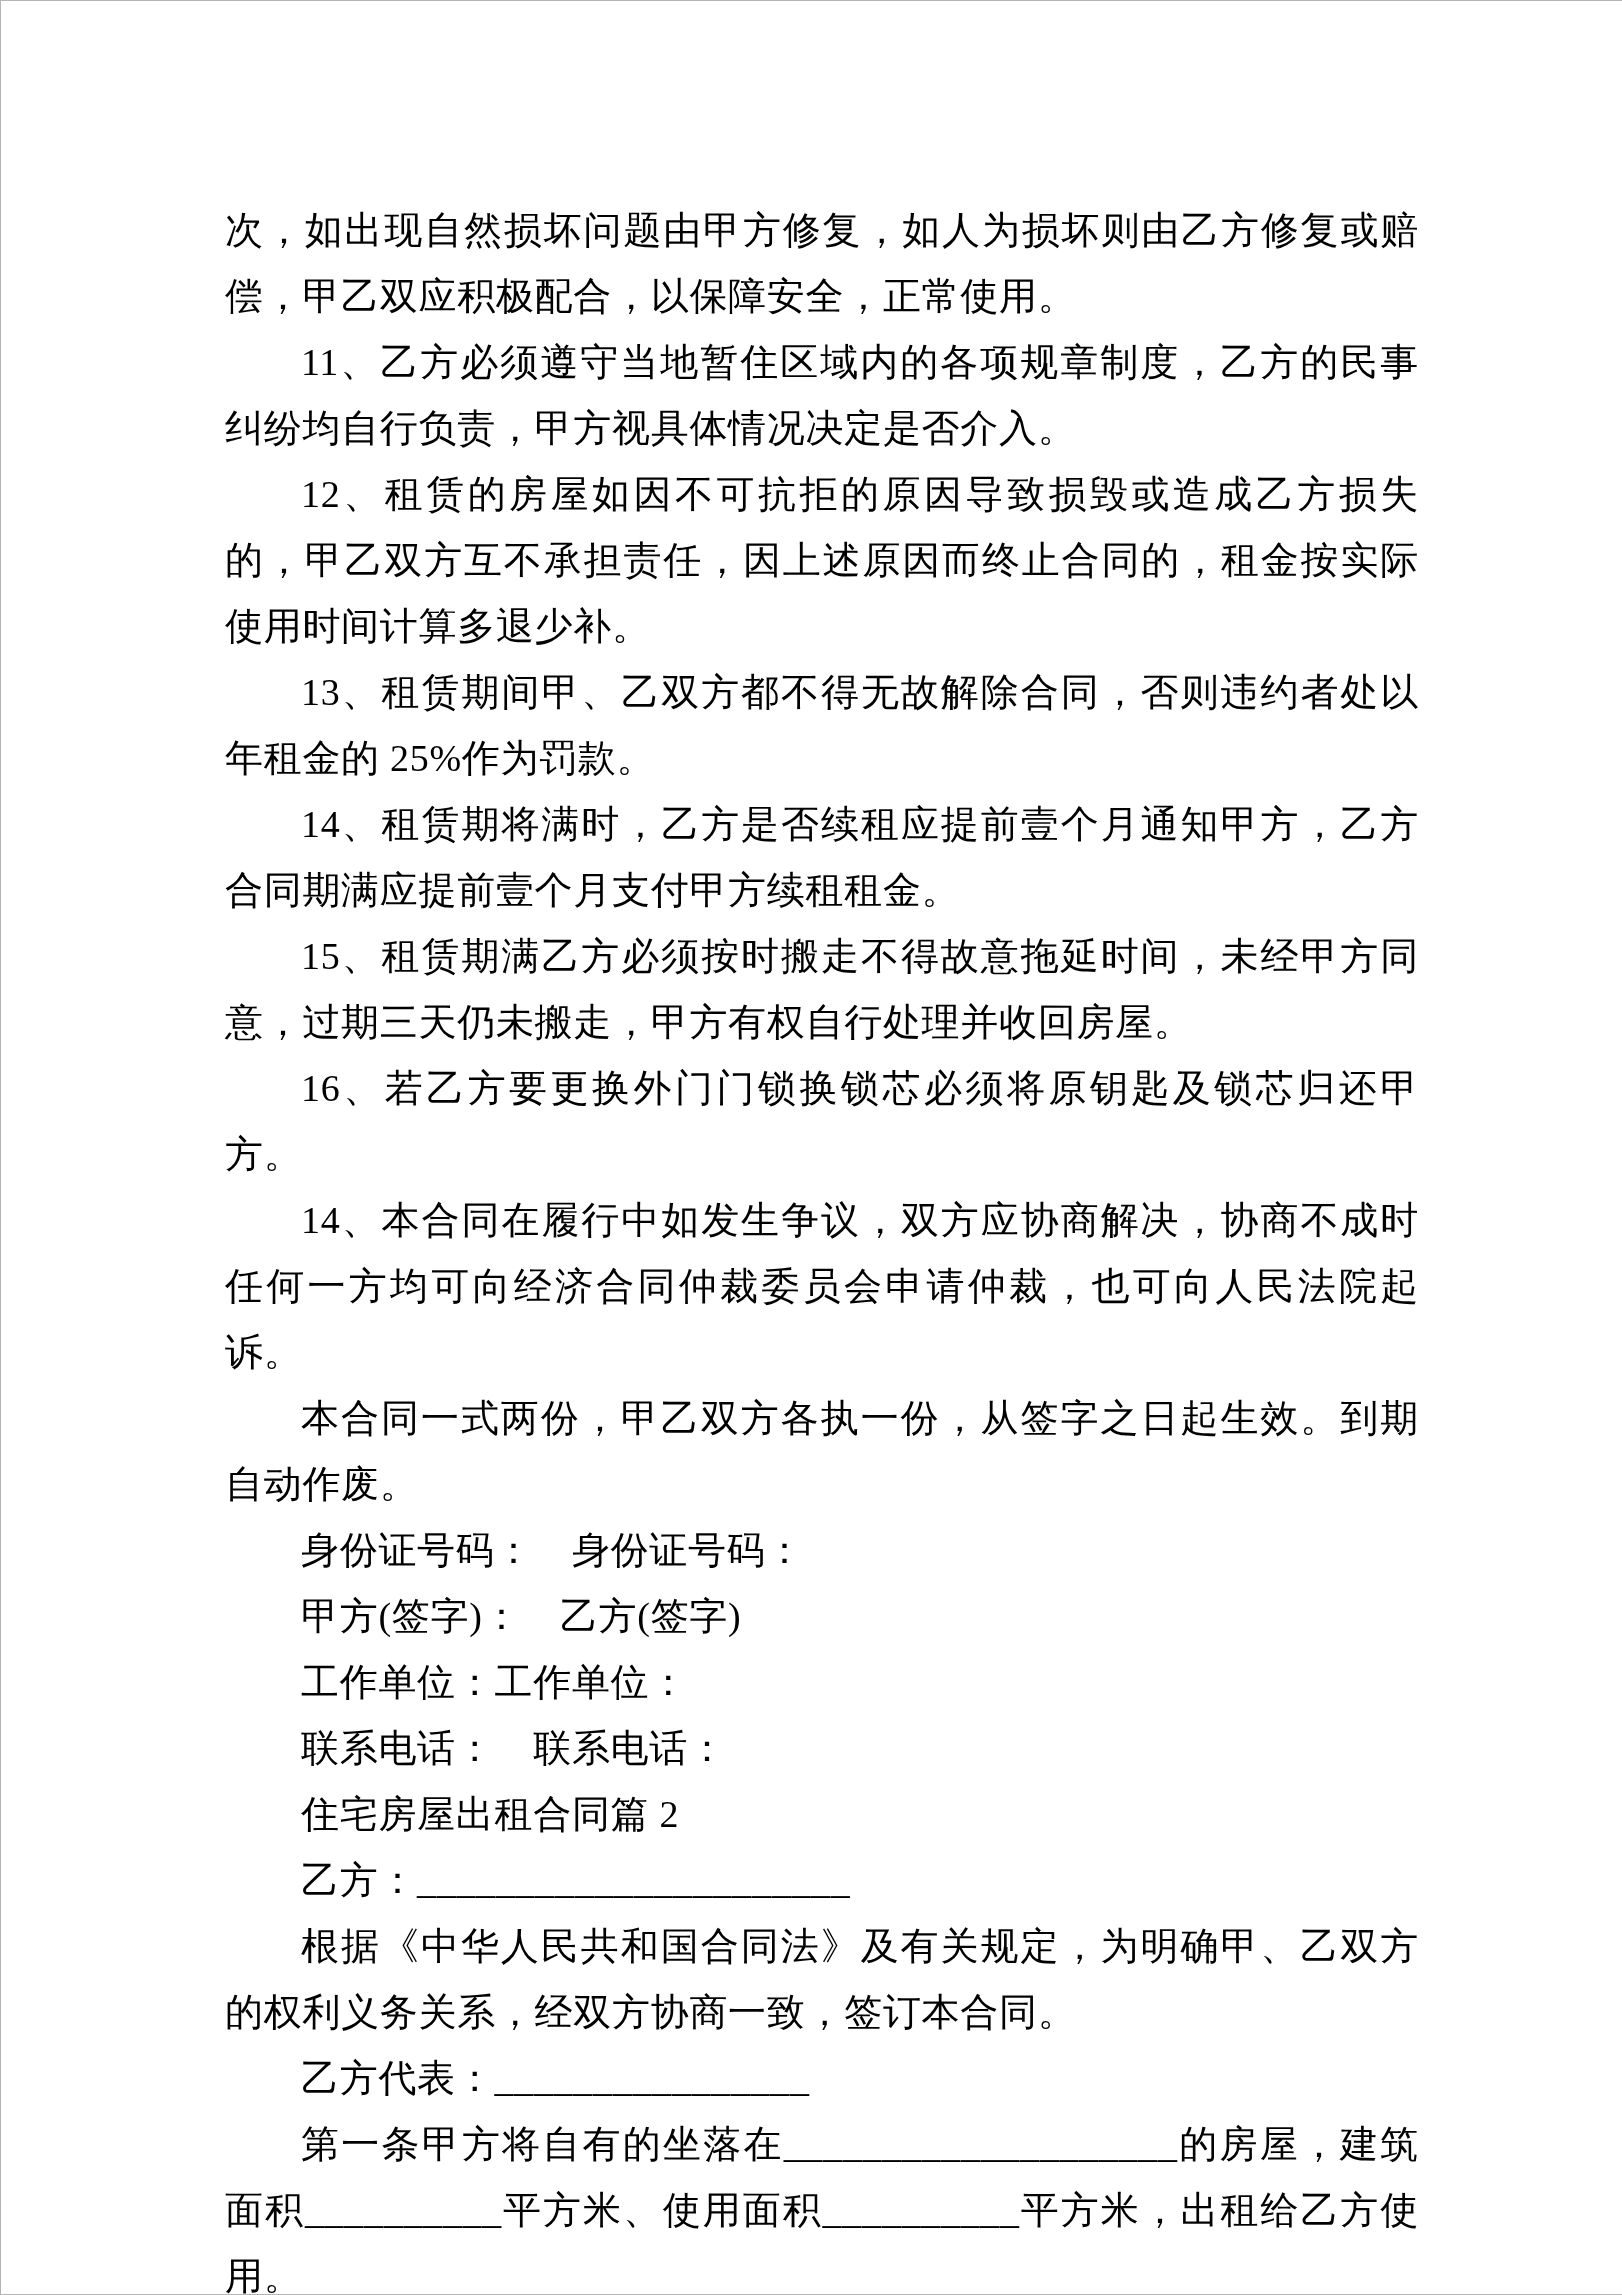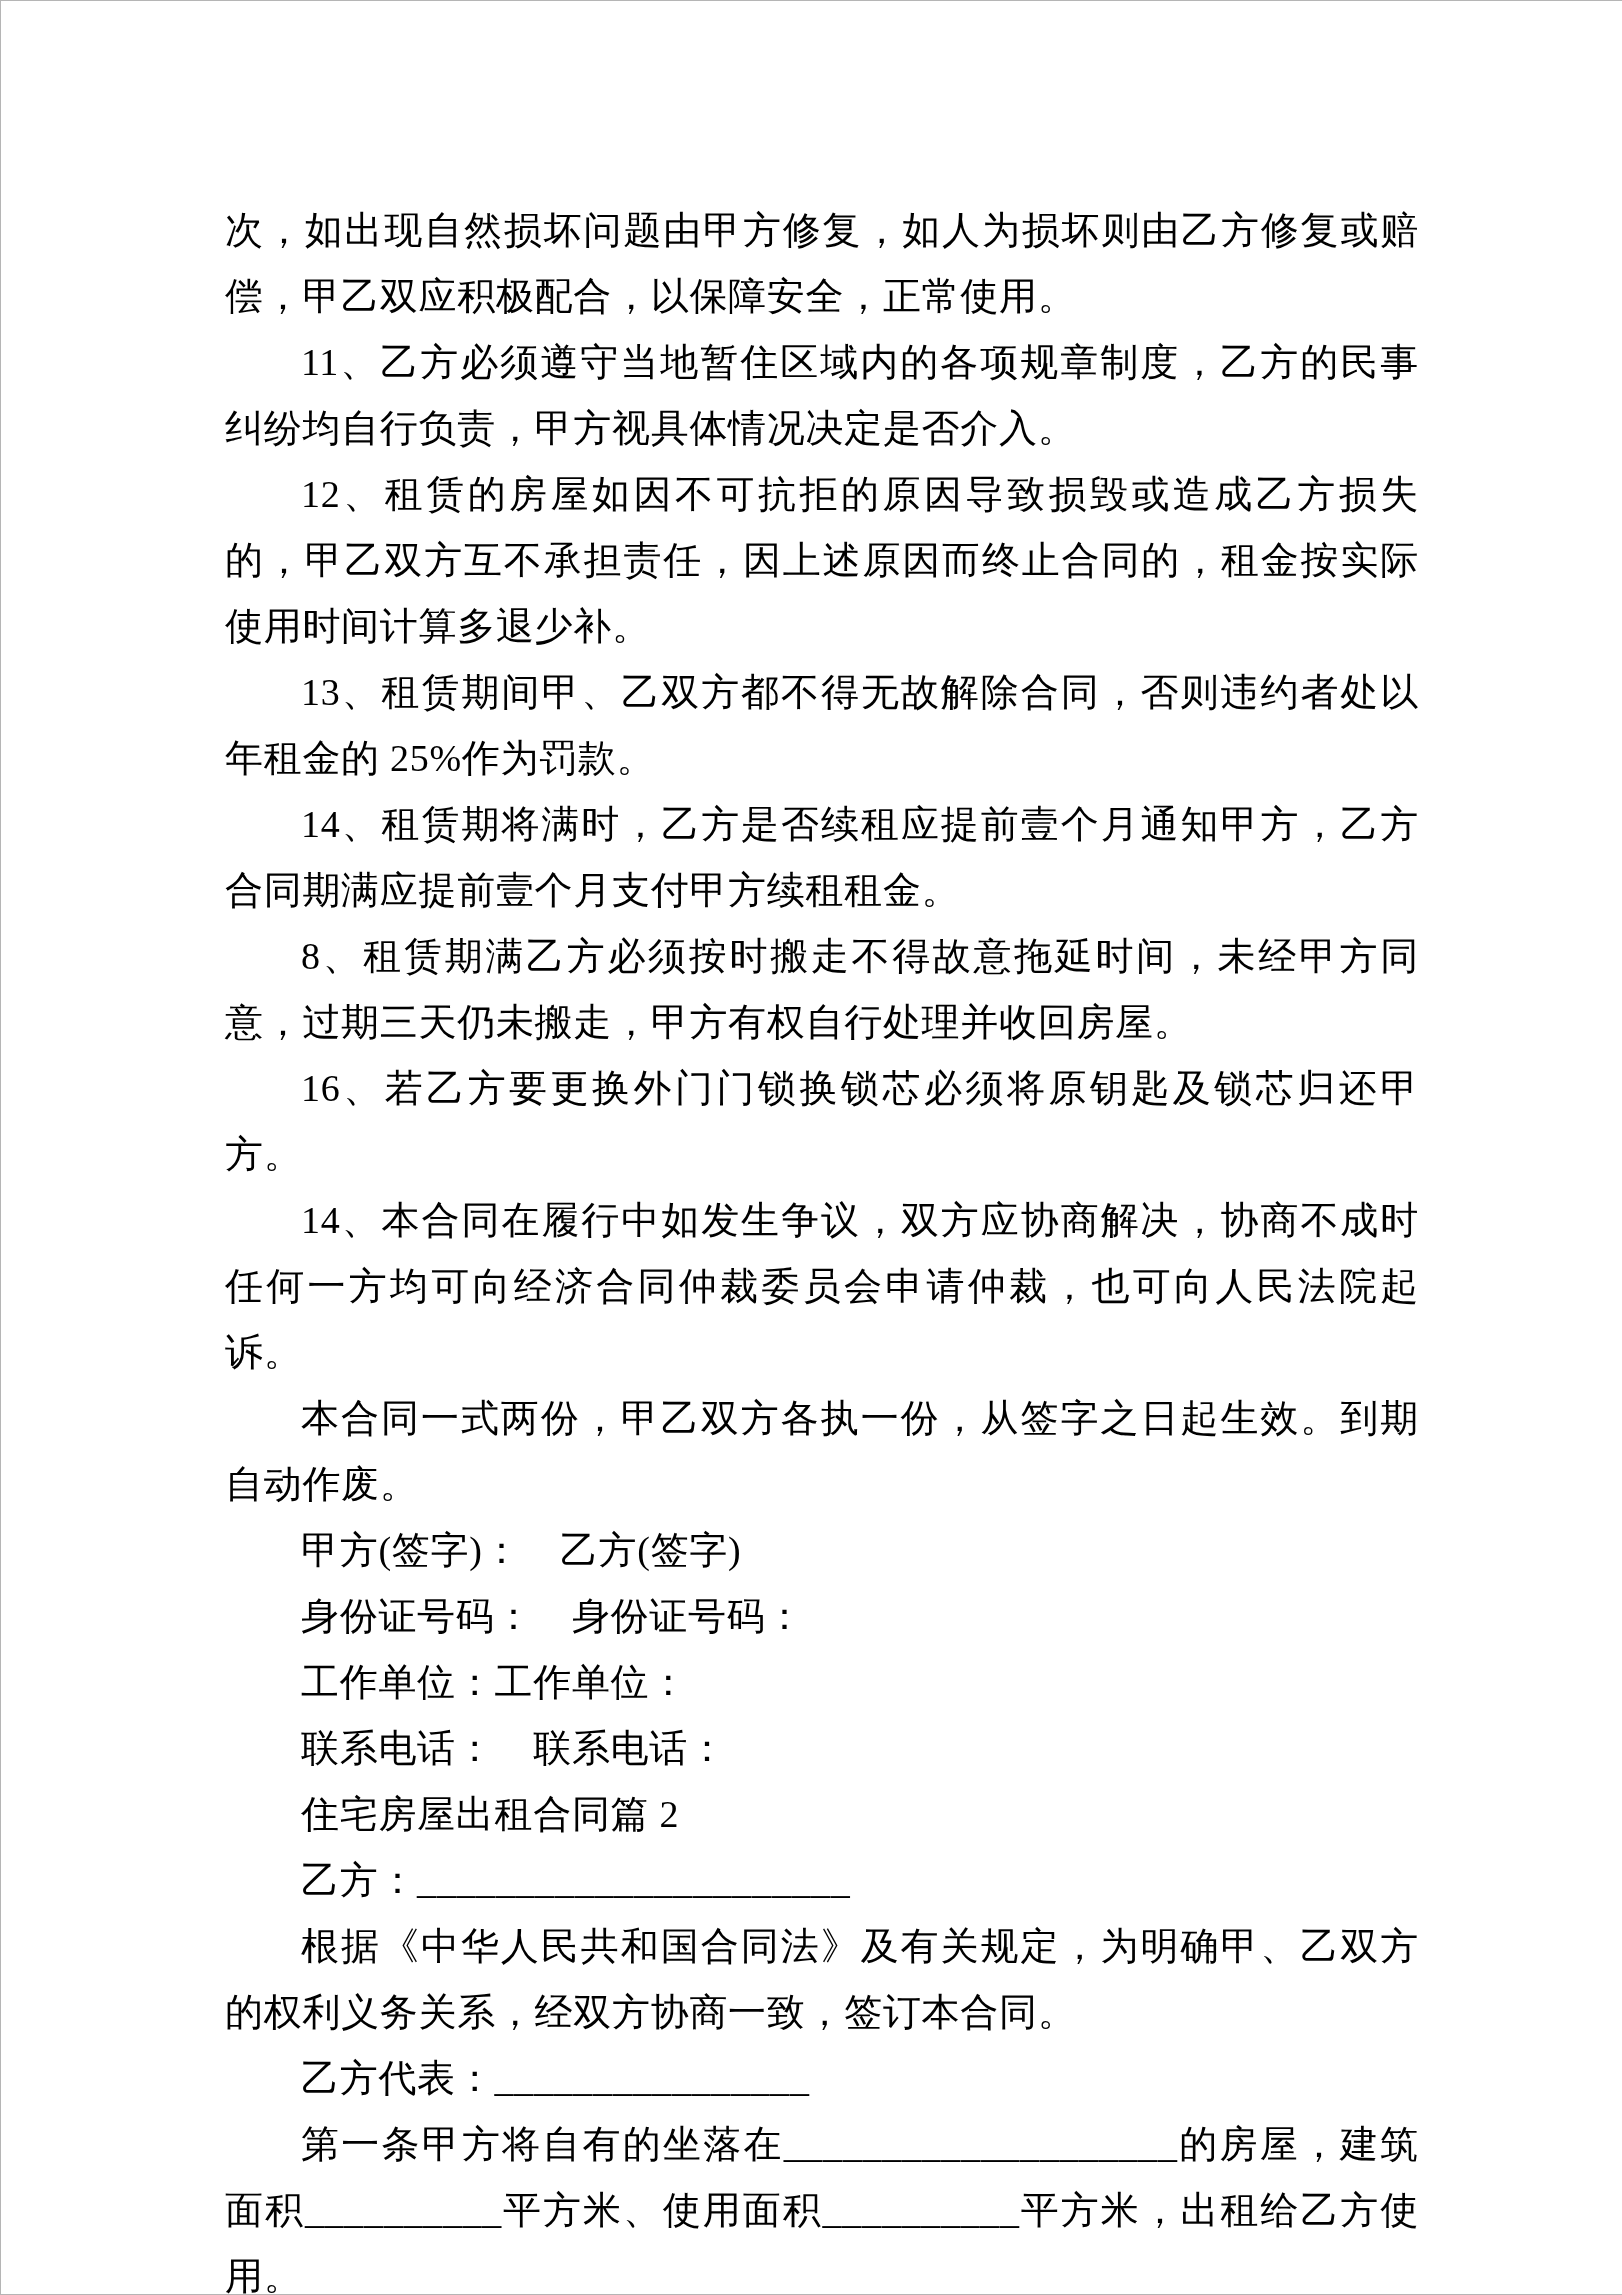--- a/index.html
+++ b/index.html
@@ -39,26 +39,26 @@
 </head>
 <body>
 
 <div class="page">
   <div class="doc-body">
       <p class="noindent">次，如出现自然损坏问题由甲方修复，如人为损坏则由乙方修复或赔偿，甲乙双应积极配合，以保障安全，正常使用。</p>
       <p class="indent">11、乙方必须遵守当地暂住区域内的各项规章制度，乙方的民事纠纷均自行负责，甲方视具体情况决定是否介入。</p>
       <p class="indent">12、租赁的房屋如因不可抗拒的原因导致损毁或造成乙方损失的，甲乙双方互不承担责任，因上述原因而终止合同的，租金按实际使用时间计算多退少补。</p>
       <p class="indent">13、租赁期间甲、乙双方都不得无故解除合同，否则违约者处以年租金的 25%作为罚款。</p>
       <p class="indent">14、租赁期将满时，乙方是否续租应提前壹个月通知甲方，乙方合同期满应提前壹个月支付甲方续租租金。</p>
-      <p class="indent">8、租赁期满乙方必须按时搬走不得故意拖延时间，未经甲方同意，过期三天仍未搬走，甲方有权自行处理并收回房屋。</p>
+      <p class="indent">15、租赁期满乙方必须按时搬走不得故意拖延时间，未经甲方同意，过期三天仍未搬走，甲方有权自行处理并收回房屋。</p>
       <p class="indent">16、若乙方要更换外门门锁换锁芯必须将原钥匙及锁芯归还甲方。</p>
       <p class="indent">14、本合同在履行中如发生争议，双方应协商解决，协商不成时任何一方均可向经济合同仲裁委员会申请仲裁，也可向人民法院起诉。</p>
       <p class="indent">本合同一式两份，甲乙双方各执一份，从签字之日起生效。到期自动作废。</p>
+      <p class="indent">身份证号码：　身份证号码：</p>
       <p class="indent">甲方(签字)：　乙方(签字)</p>
-      <p class="indent">身份证号码：　身份证号码：</p>
       <p class="indent">工作单位：工作单位：</p>
       <p class="indent">联系电话：　联系电话：</p>
       <p class="indent">住宅房屋出租合同篇 2</p>
       <p class="indent">乙方：______________________</p>
       <p class="indent">根据《中华人民共和国合同法》及有关规定，为明确甲、乙双方的权利义务关系，经双方协商一致，签订本合同。</p>
       <p class="indent">乙方代表：________________</p>
       <p class="indent">第一条甲方将自有的坐落在____________________的房屋，建筑面积__________平方米、使用面积__________平方米，出租给乙方使用。</p>
     </div>
 </div>
 

